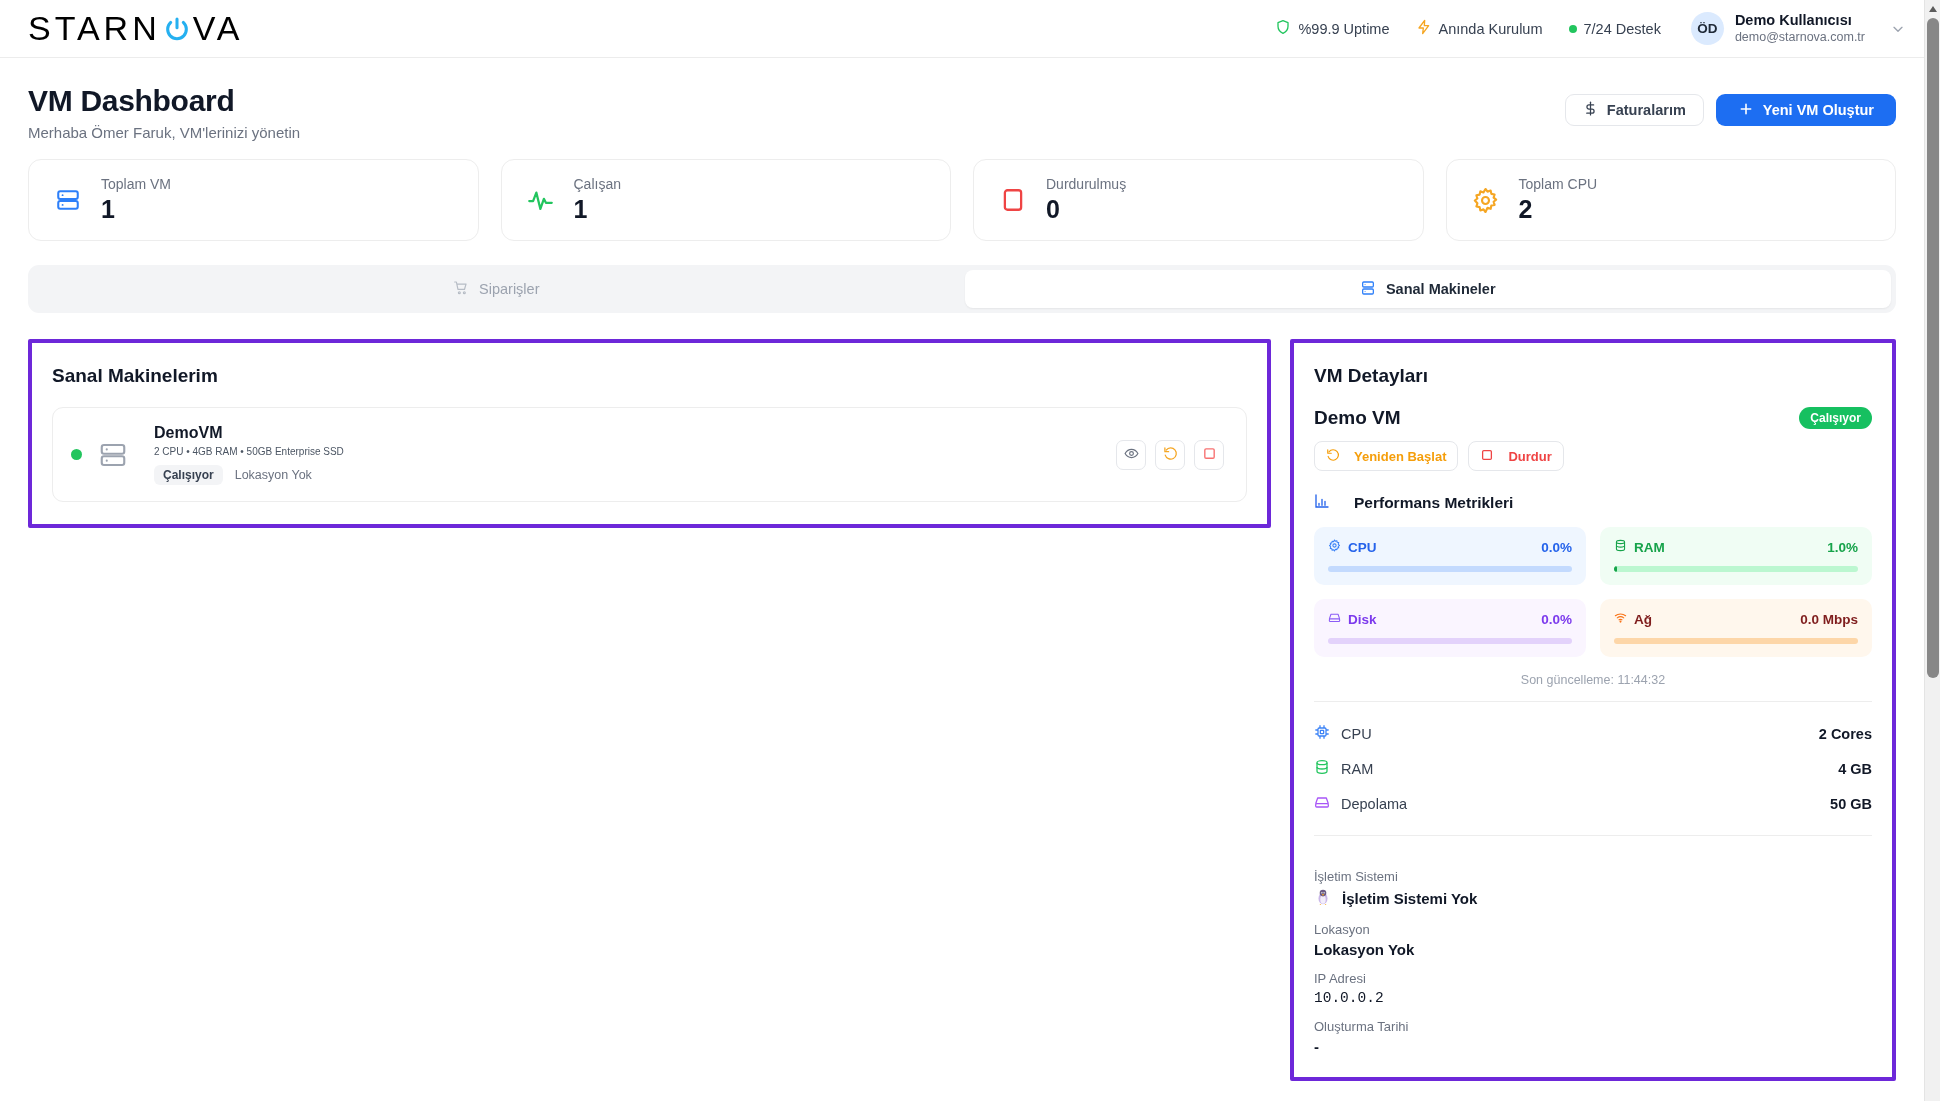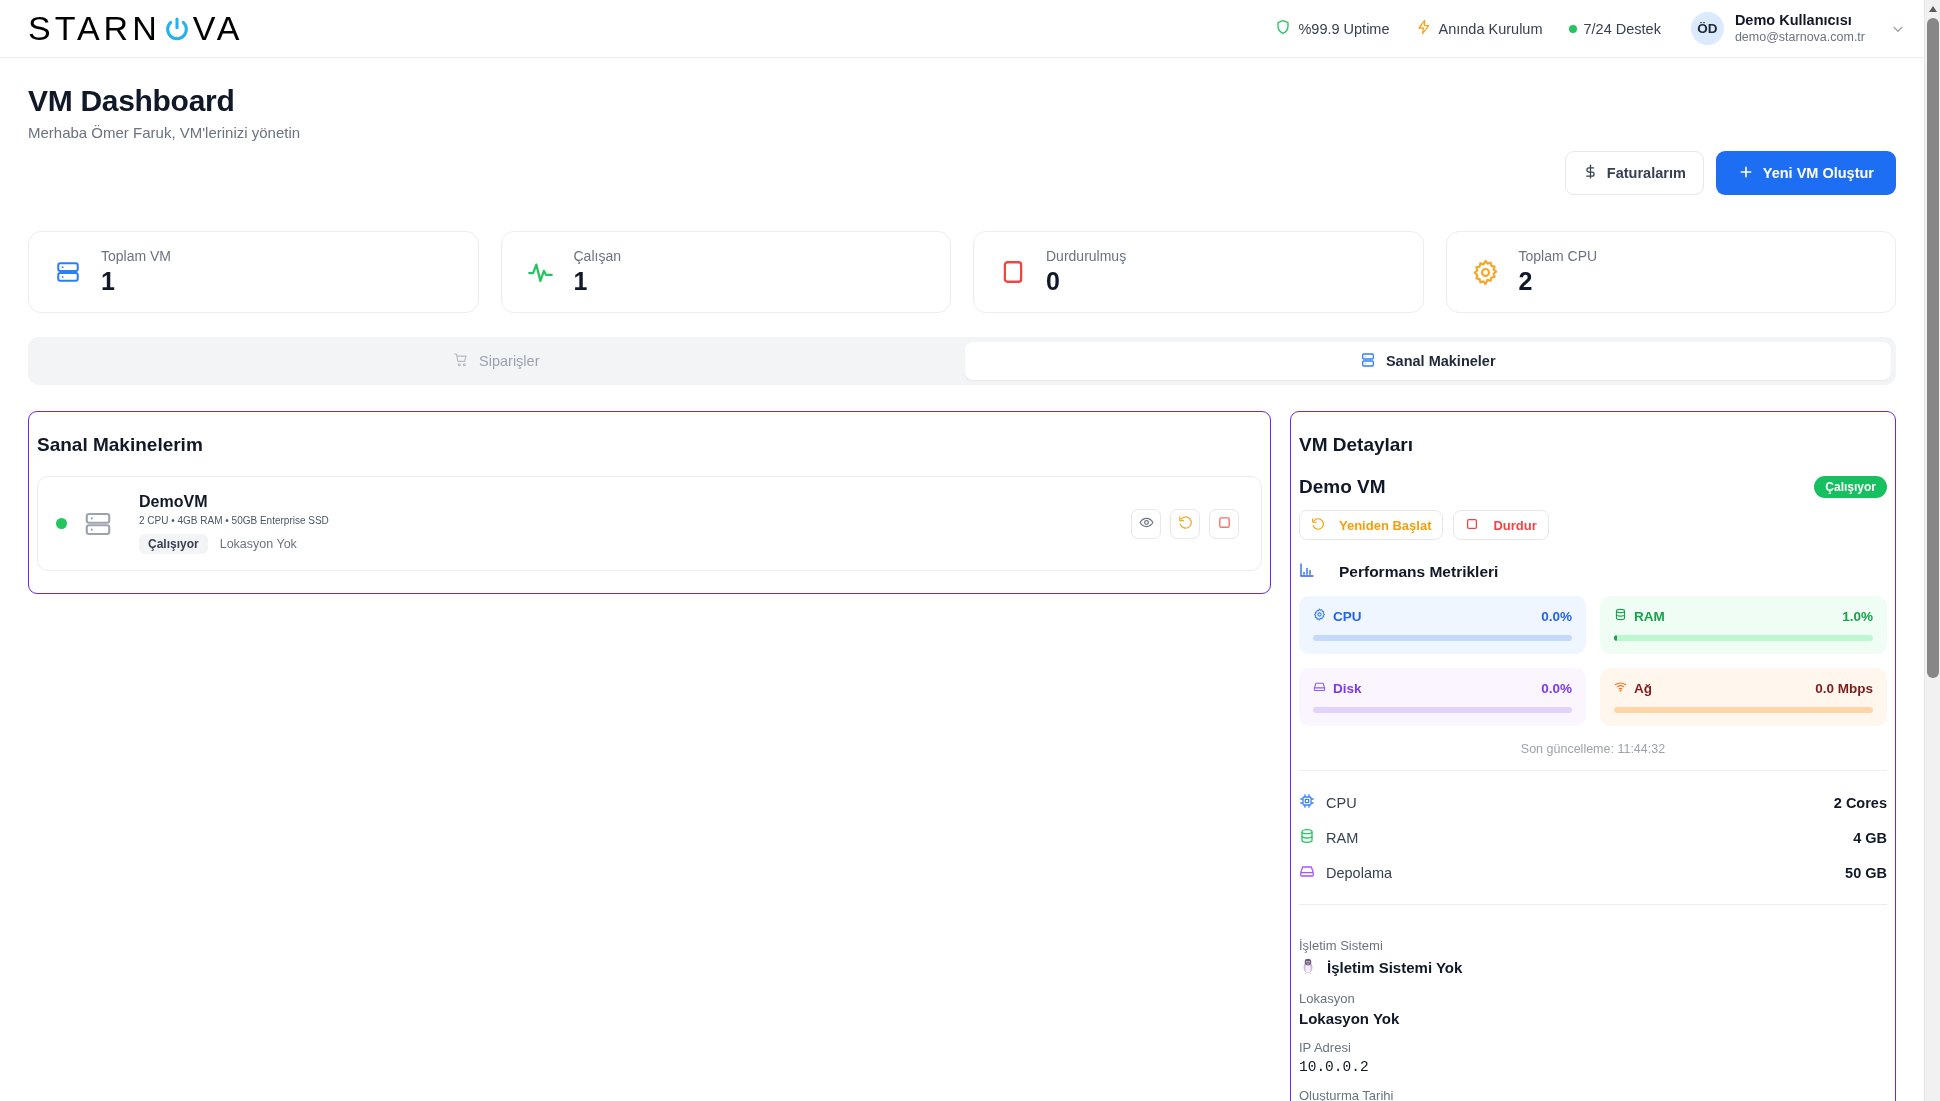--- a/index.html
+++ b/index.html
@@ -99,29 +99,28 @@
 
   
   .content {
     flex: 1;
     background: #ffffff;
     padding: 26px 28px 0 28px;
     overflow: hidden;
   }
   .page-head {
     display: flex; align-items: flex-start;
-    margin-bottom: 36px;
-    flex-direction: column;
+    margin-bottom: 18px;
   }
   .page-title { font-size: 30px; font-weight: 700; color: #111827; letter-spacing: -0.3px; }
   .page-sub { font-size: 15px; color: #6b7280; margin-top: 6px; }
   .head-actions { margin-left: auto; display: flex; gap: 12px; align-items: center; padding-top: 10px; }
   .btn {
     display: inline-flex; align-items: center; gap: 9px;
-    height: 44px; padding: 0 17px;
+    height: 32px; padding: 0 17px;
     border-radius: 9px; font-size: 14.5px; font-weight: 600;
     cursor: pointer; border: 1px solid transparent; white-space: nowrap;
   }
   .btn-ghost { background: #fff; border-color: #e5e7eb; color: #374151; }
   .btn-primary { background: #1d6ef2; color: #fff; padding: 0 21px; font-weight: 700;}
 
   
   .stats { display: grid; grid-template-columns: repeat(4, 1fr); gap: 22px; margin-bottom: 24px; }
   .stat-card {
     background: #fff; border: 1px solid #ededed; border-radius: 13px;
@@ -139,21 +138,21 @@
   .tab {
     flex: 1; height: 38px; border-radius: 8px;
     display: flex; align-items: center; justify-content: center; gap: 10px;
     font-size: 14.5px; cursor: pointer;
   }
   .tab.active { background: #fff; color: #1f2937; font-weight: 600; box-shadow: 0 1px 2px rgba(0,0,0,.06); }
   .tab.inactive { color: #9ca3af; }
 
   
   .main-grid { display: grid; grid-template-columns: 1243px 1fr; gap: 19px; }
-  .panel { background: #fff; border: 1px solid #6d28d9; border-radius: 9px; padding: 22px 8px; }
+  .panel { background: #fff; border: 4px solid #6d28d9; border-radius: 2px; padding: 22px 20px; }
   .panel-title { font-size: 19px; font-weight: 600; color: #111827; margin-bottom: 20px; }
 
   
   .vm-row {
     border: 1px solid #ededed; border-radius: 11px;
     display: flex; align-items: center; padding: 16px 22px 16px 18px;
     gap: 14px; cursor: pointer;
   }
   .vm-dot { width: 11px; height: 11px; border-radius: 50%; background: #22c55e; flex: 0 0 11px; }
   .vm-server-icon { flex: 0 0 34px; display: flex; align-items: center; justify-content: center; }

